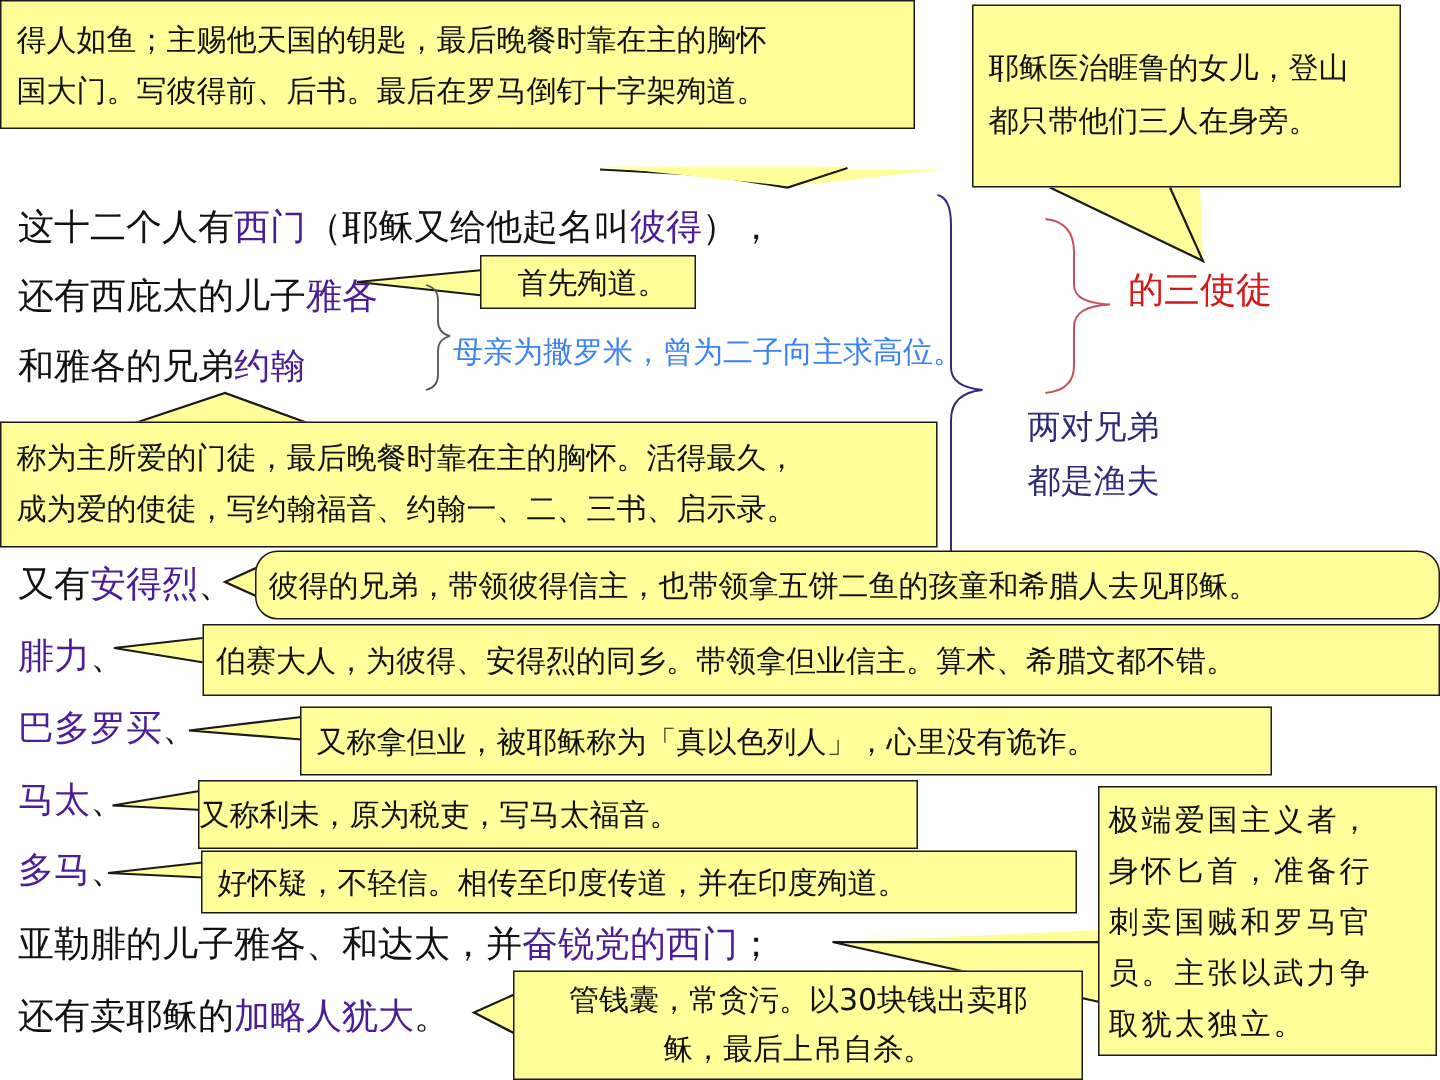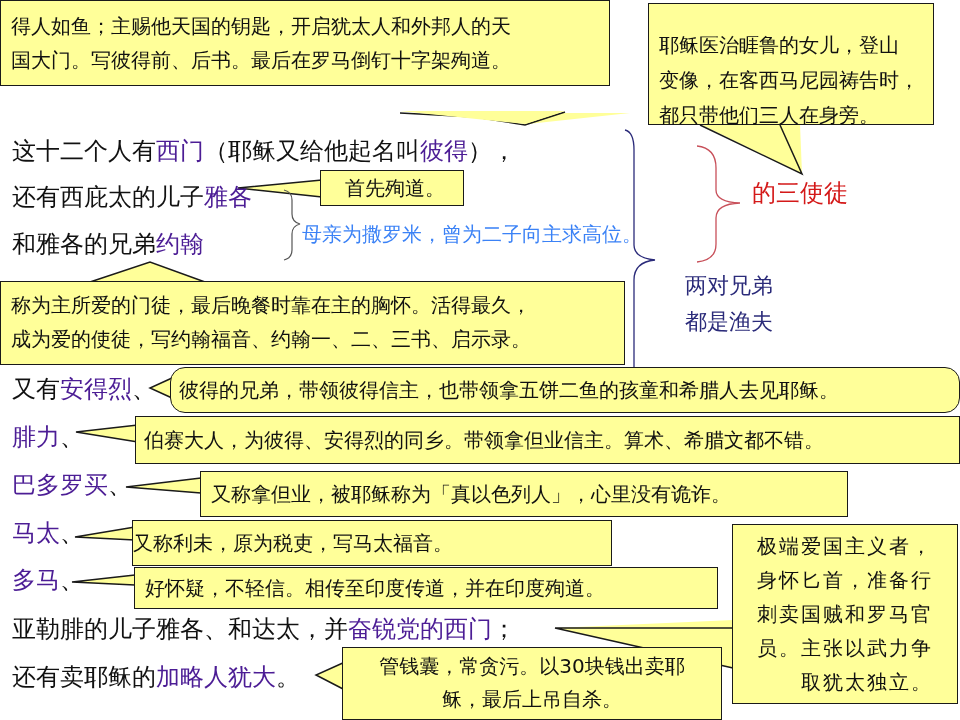--- a/index.html
+++ b/index.html
@@ -64,27 +64,26 @@
   <polyline points="345,662 316,675 345,690" fill="none" stroke="#1a1a1a" stroke-width="1.5"></polyline>
 
   <path d="M284,190 Q292,192 292,200 L292,214 Q292,222 300,224 Q292,226 292,234 L292,250 Q292,258 284,260" fill="none" stroke="#555" stroke-width="1.2"></path>
 
   <path d="M625,130 Q634,132 634,150 L634,245 Q634,258 655,260 Q634,262 634,280 L634,388 Q634,398 626,402" fill="none" stroke="#2b2b7a" stroke-width="1.3"></path>
 
   <path d="M697,146 Q716,148 716,168 L716,190 Q716,202 740,203 Q716,204 716,218 L716,244 Q716,260 697,262" fill="none" stroke="#c8505a" stroke-width="1.3"></path>
 </svg>
 
 <div class="box" style="left:0;top:0;width:610px;height:86px;padding:8px 10px;line-height:34px;">
-  <div>得人如鱼；主赐他天国的钥匙，开启犹太人和外邦人的天</div>
+  <div>得人如鱼；主赐他天国的钥匙，最后晚餐时靠在主的胸怀</div>
   <div>国大门。写彼得前、后书。最后在罗马倒钉十字架殉道。</div>
 </div>
 
 <div class="box" style="left:648px;top:3px;width:286px;height:122px;padding:24px 10px;line-height:35px;">
   <div>耶稣医治睚鲁的女儿，登山</div>
-  <div>变像，在客西马尼园祷告时，</div>
   <div>都只带他们三人在身旁。</div>
 </div>
 
 <div class="box" style="left:320px;top:170px;width:144px;height:36px;padding:0 24px;line-height:34px;">
   <span>首先殉道。</span>
 </div>
 
 <div class="box" style="left:0;top:281px;width:625px;height:84px;padding:6px 10px;line-height:34px;">
   <div>称为主所爱的门徒，最后晚餐时靠在主的胸怀。活得最久，</div>
   <div>成为爱的使徒，写约翰福音、约翰一、二、三书、启示录。</div>
@@ -103,21 +102,21 @@
 </div>
 
 <div class="box" style="left:132px;top:520px;width:480px;height:46px;padding:0 0;line-height:44px;">
   <span>又称利未，原为税吏，写马太福音。</span>
 </div>
 
 <div class="box" style="left:134px;top:567px;width:584px;height:42px;padding:0 10px;line-height:40px;">
   <span>好怀疑，不轻信。相传至印度传道，并在印度殉道。</span>
 </div>
 
-<div class="box" style="left:732px;top:524px;width:226px;height:180px;padding:4px 24px;line-height:34px;letter-spacing:2px;text-align:right;">
+<div class="box" style="left:732px;top:524px;width:226px;height:180px;padding:4px 6px;line-height:34px;letter-spacing:2px;">
   <div>极端爱国主义者，</div>
   <div>身怀匕首，准备行</div>
   <div>刺卖国贼和罗马官</div>
   <div>员。主张以武力争</div>
   <div>取犹太独立。</div>
 </div>
 
 <div class="box" style="left:342px;top:647px;width:380px;height:73px;padding:2px 8px;line-height:33px;text-align:center;">
   <div>管钱囊，常贪污。以30块钱出卖耶</div>
   <div>稣，最后上吊自杀。</div>

